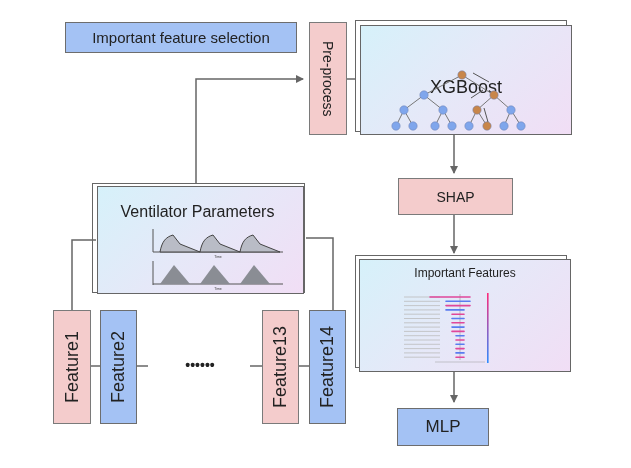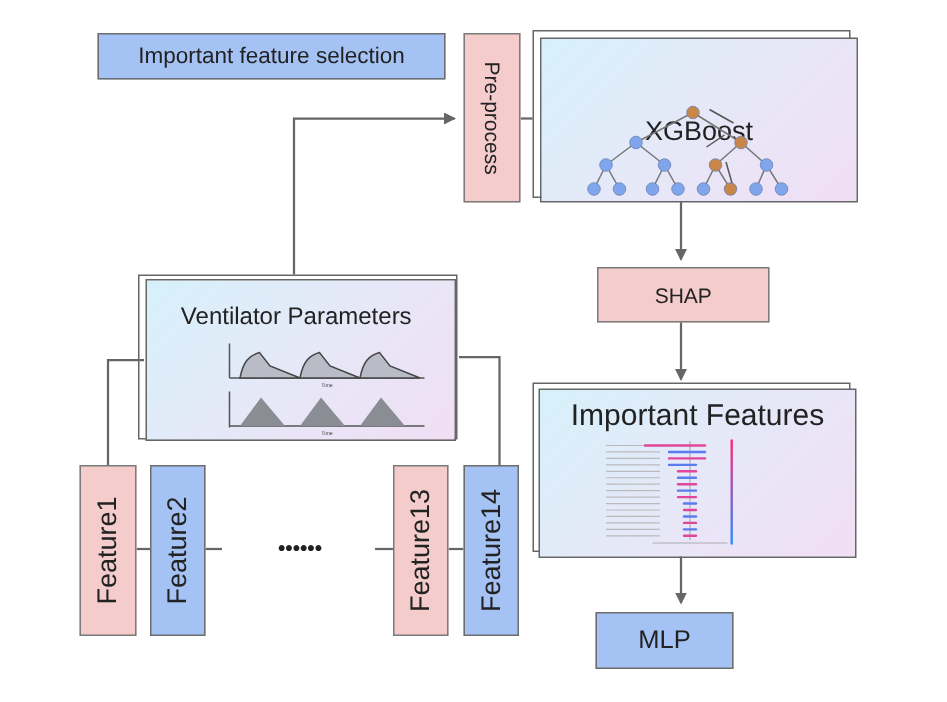--- a/index.html
+++ b/index.html
@@ -89,21 +89,21 @@
       <line x1="123" y1="82" x2="127" y2="96" stroke="#555" stroke-width="1"></line>
     </svg>
 </div>
 
 <div class="abs pink label" style="left:398px;top:178px;width:115px;height:37px;font-size:14px;">
   <span>SHAP</span>
 </div>
 
 <div class="abs frame" style="left:355px;top:255px;width:212px;height:113px;"></div>
 <div class="abs frame grad" style="left:359px;top:259px;width:212px;height:113px;">
-  <div style="position:absolute;left:0;right:0;top:6px;text-align:center;font-size:20px;">Important Features</div>
+  <div style="position:absolute;left:0;right:0;top:6px;text-align:center;font-size:12px;">Important Features</div>
   <svg width="212" height="113" id="shap-svg">
       <line x1="100" y1="34" x2="100" y2="100" stroke="#999" stroke-width="0.6"></line>
       <line x1="44" y1="37" x2="80" y2="37" stroke="#bbb" stroke-width="0.8"></line>
       <line x1="70" y1="37" x2="110" y2="37" stroke="#e0479a" stroke-width="1.6" stroke-linecap="round"></line>
       <line x1="44" y1="41.3" x2="80" y2="41.3" stroke="#bbb" stroke-width="0.8"></line>
       <line x1="86" y1="41.3" x2="110" y2="41.3" stroke="#5a7cf0" stroke-width="1.6" stroke-linecap="round"></line>
       <line x1="44" y1="45.6" x2="80" y2="45.6" stroke="#bbb" stroke-width="0.8"></line>
       <line x1="86" y1="45.6" x2="110" y2="45.6" stroke="#e0479a" stroke-width="1.6" stroke-linecap="round"></line>
       <line x1="44" y1="49.9" x2="80" y2="49.9" stroke="#bbb" stroke-width="0.8"></line>
       <line x1="86" y1="49.9" x2="104" y2="49.9" stroke="#5a7cf0" stroke-width="1.6" stroke-linecap="round"></line>

